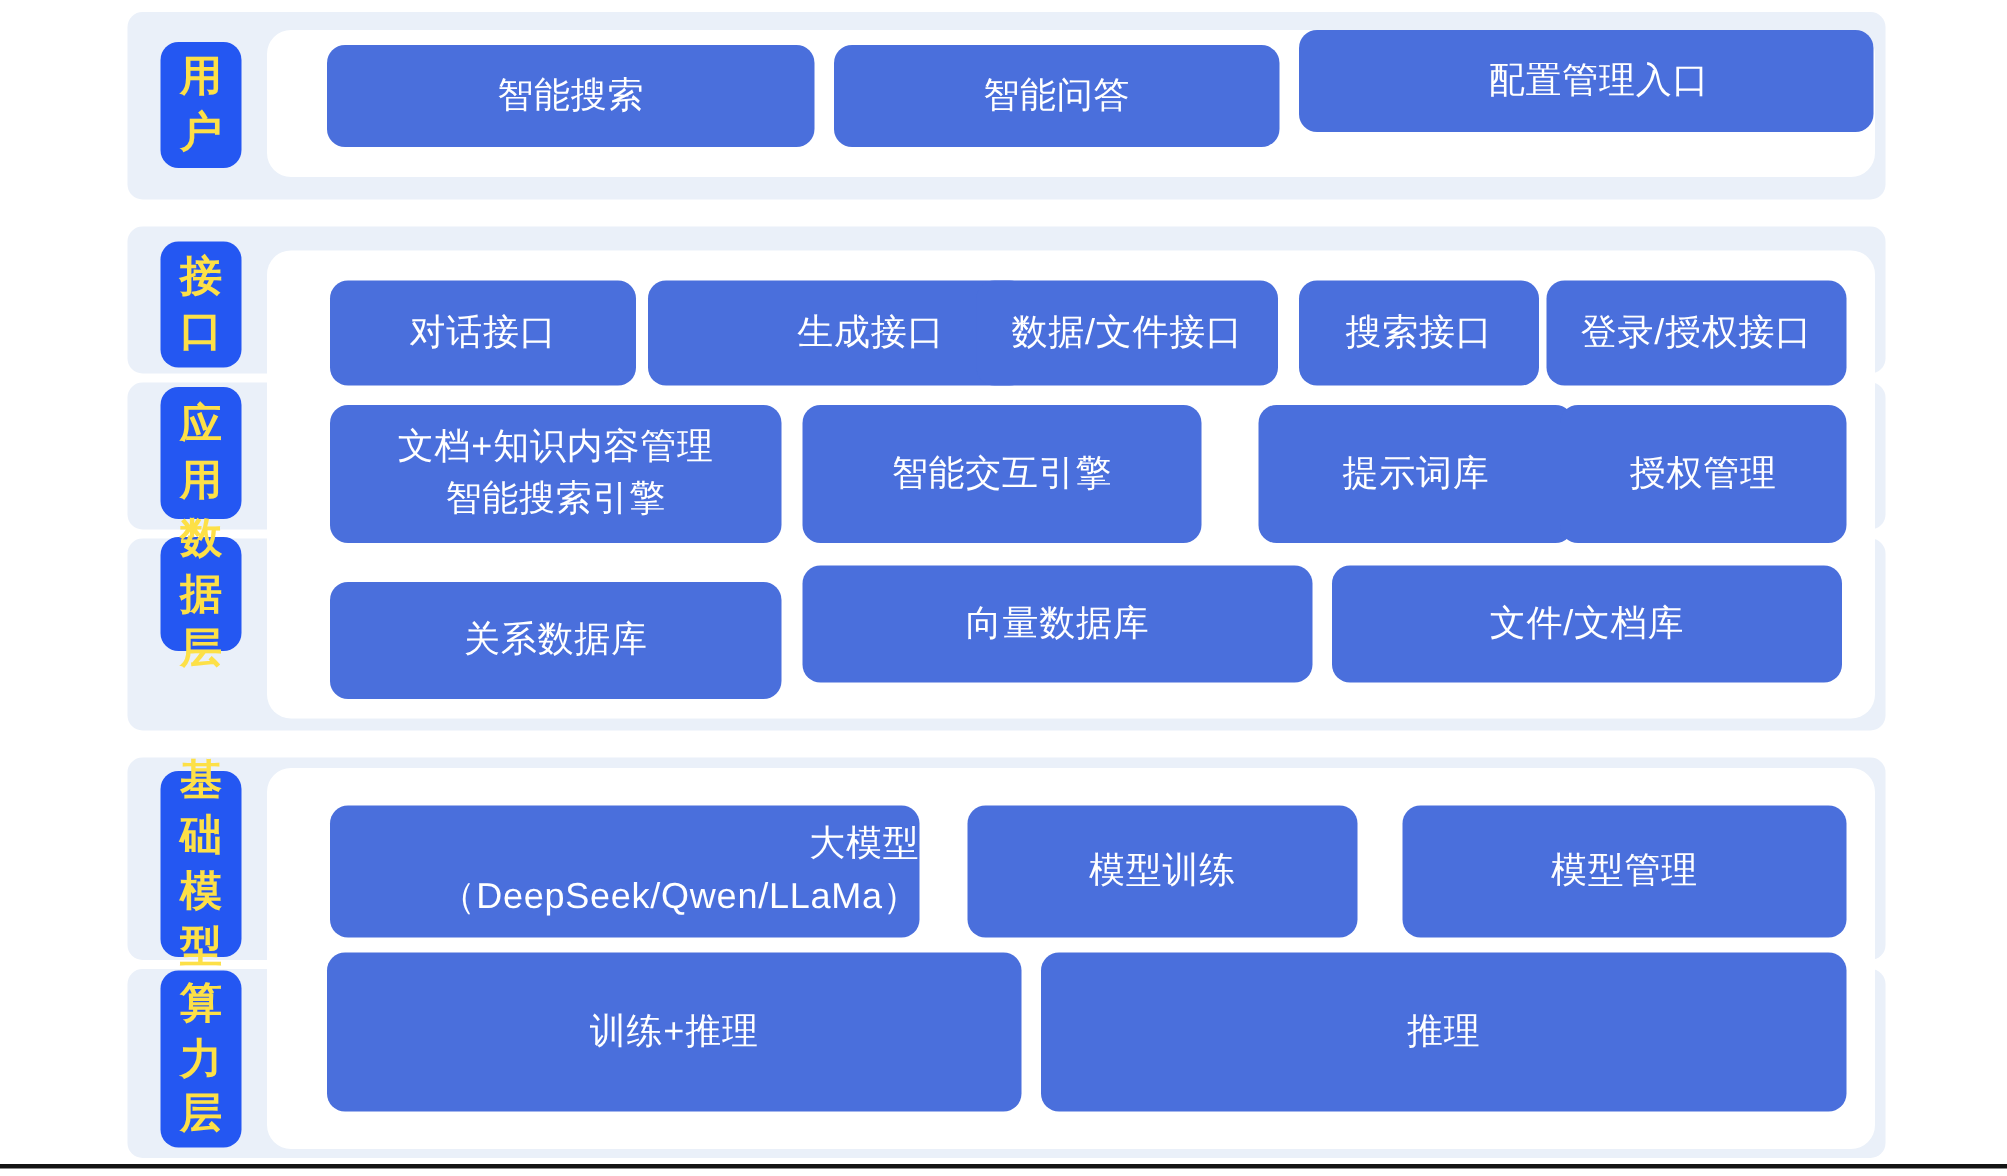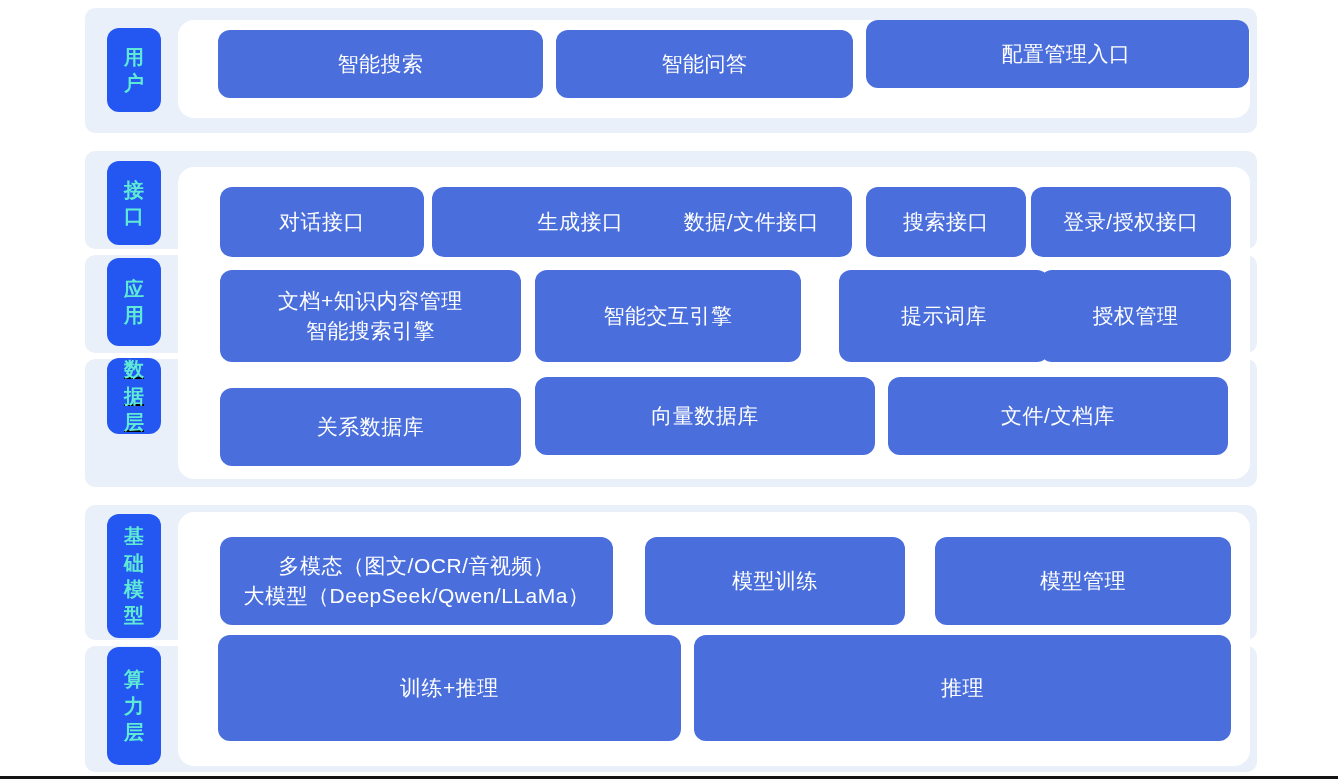--- a/index.html
+++ b/index.html
@@ -11,27 +11,27 @@
     position:absolute;left:85px;width:1172px;background:#eaf0f9;border-radius:10px;
   }
   .panel{
     position:absolute;left:178px;width:1072px;background:#ffffff;border-radius:16px;
   }
   .tag{
     position:absolute;left:107px;width:54px;background:#2457f2;border-radius:12px;
     display:flex;align-items:center;justify-content:center;
   }
   .tag span{
-    display:block;width:1.05em;color:#5eead4;font-size:20px;font-weight:700;
+    display:block;width:1.05em;color:#fde047;font-size:28px;font-weight:700;
     line-height:1.32;text-align:center;word-break:break-all;
   }
   .box{
     position:absolute;background:#4a6fdc;border-radius:12px;color:#ffffff;
     display:flex;flex-direction:column;align-items:center;justify-content:center;
-    font-size:21px;line-height:1.45;text-align:right;letter-spacing:0.5px;
+    font-size:24px;line-height:1.45;text-align:right;letter-spacing:0.5px;
   }
   .rule{
     position:absolute;left:0;top:776px;width:1338px;height:3px;background:#141414;
   }
 </style>
 </head>
 <body>
 
 <div class="stage">
 
@@ -48,21 +48,21 @@
 
   <div class="tag" style="top:28px;height:84px;">
       <span>用户</span>
     </div>
   <div class="tag" style="top:161px;height:84px;">
       <span>接口</span>
     </div>
   <div class="tag" style="top:258px;height:88px;">
       <span>应用</span>
     </div>
-  <div class="tag" style="top:358px;height:76px;text-decoration:underline;">
+  <div class="tag" style="top:358px;height:76px;">
       <span>数据层</span>
     </div>
   <div class="tag" style="top:514px;height:124px;">
       <span>基础模型</span>
     </div>
   <div class="tag" style="top:647px;height:118px;">
       <span>算力层</span>
     </div>
 
   <div class="box" style="left:218px;top:30px;width:325px;height:68px;">
@@ -109,21 +109,20 @@
       <span>关系数据库</span>
     </div>
   <div class="box" style="left:535px;top:377px;width:340px;height:78px;">
       <span>向量数据库</span>
     </div>
   <div class="box" style="left:888px;top:377px;width:340px;height:78px;">
       <span>文件/文档库</span>
     </div>
 
   <div class="box" style="left:220px;top:537px;width:393px;height:88px;">
-    <span>多模态（图文/OCR/音视频）</span>
     <span>大模型（DeepSeek/Qwen/LLaMa）</span>
   </div>
   <div class="box" style="left:645px;top:537px;width:260px;height:88px;">
       <span>模型训练</span>
     </div>
   <div class="box" style="left:935px;top:537px;width:296px;height:88px;">
       <span>模型管理</span>
     </div>
 
   <div class="box" style="left:218px;top:635px;width:463px;height:106px;">

